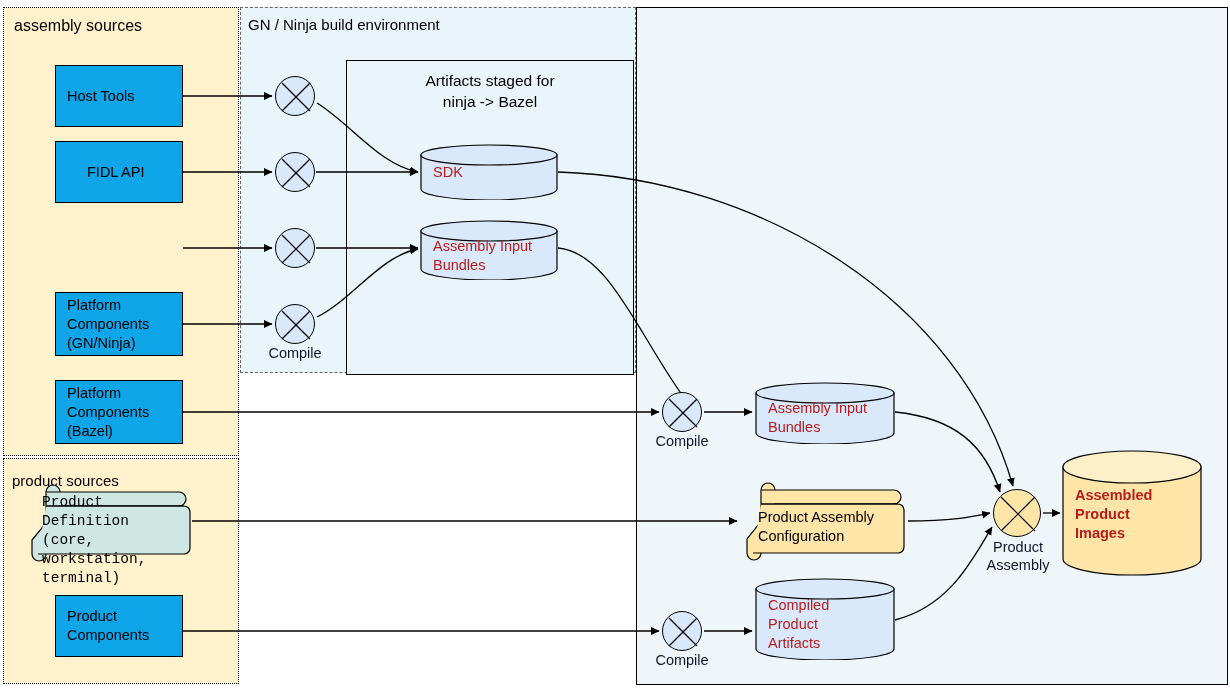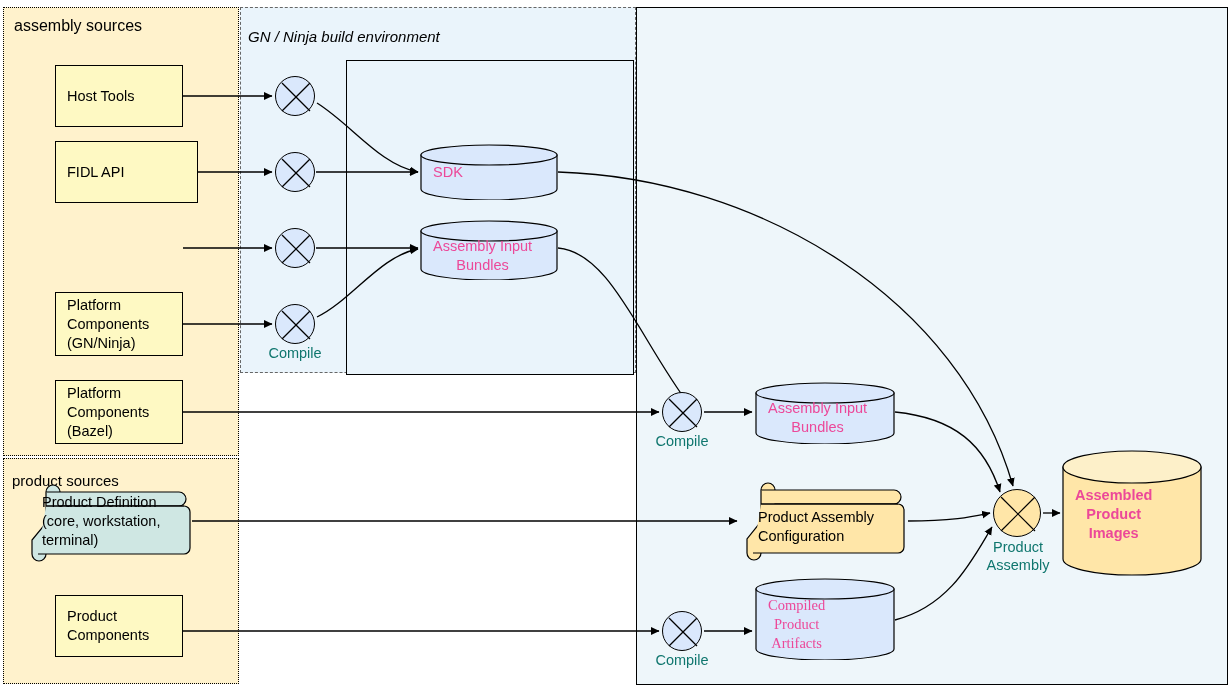--- a/index.html
+++ b/index.html
@@ -10,56 +10,60 @@
 
   
   .cont-platform{border:1px dotted #000;background:#fff2cc;}
   .cont-product{border:1px dotted #000;background:#fff2cc;}
   .cont-gn{border:1px dashed #666;background:#eaf4fb;}
   .cont-bazel{border:1px solid #000;background:#eef6fa;}
   .cont-artifacts{border:1px solid #000;background:#eaf4fb;}
   .cont-title{position:absolute;font-size:15px;color:#000;}
 
   
-  .box-rect{border:1px solid #000;background:#fef9c3;display:flex;align-items:center;}
+  .box-rect{border:1px solid #000;background:#0ea5e9;display:flex;align-items:center;}
   .box-rect .txt{padding-left:11px;font-size:14.5px;line-height:19px;color:#000;}
 
   
   .xnode{border-radius:50%;border:1.3px solid #000;}
   .xnode.blue{background:#dae8fc;}
   .xnode.gold{background:#ffe6a8;}
-  .xlabel{position:absolute;font-size:14.5px;line-height:18px;text-align:center;color:#0f766e;}
+  .xlabel{position:absolute;font-size:14.5px;line-height:18px;text-align:center;color:#0f172a;}
 
   
   .cyl{position:absolute;}
-  .cyl .txt{position:absolute;font-size:14.5px;line-height:19px;color:#ec4899;z-index:3;text-align:center;}
+  .cyl .txt{position:absolute;font-size:14.5px;line-height:19px;color:#b91c1c;z-index:3;}
 
   
   .doc{position:absolute;}
   .doc .txt{position:absolute;font-size:14.5px;line-height:19px;color:#000;z-index:3;}
 
   .center-title{position:absolute;text-align:center;font-size:15.5px;line-height:21px;color:#000;}
 </style>
 </head>
 <body>
 
 <div id="canvas">
 
   <div class="node cont-platform" style="left:3px;top:7px;width:236px;height:449px;"></div>
   <div class="cont-title" style="left:14px;top:17px;font-size:16px;">assembly sources</div>
 
   <div class="node cont-product" style="left:3px;top:458px;width:236px;height:226px;"></div>
   <div class="cont-title" style="left:12px;top:465px;margin-top:7px;">product sources</div>
 
   <div class="node cont-gn" style="left:240px;top:7px;width:396px;height:366px;"></div>
-  <div class="cont-title" style="left:248px;top:28px;font-style:italic;">GN / Ninja build environment</div>
+  <div class="cont-title" style="left:248px;top:16px;">GN / Ninja build environment</div>
 
   <div class="node cont-bazel" style="left:636px;top:7px;width:592px;height:678px;"></div>
 
   <div class="node cont-artifacts" style="left:346px;top:60px;width:288px;height:315px;"></div>
+  <div class="center-title" style="left:356px;top:70px;width:268px;">
+    <span>Artifacts staged for</span><br>
+    <span>ninja -&gt; Bazel</span>
+  </div>
 
   <svg class="layer">
     <defs>
       <marker id="ah" markerWidth="9" markerHeight="9" refX="8" refY="4.5" orient="auto" markerUnits="userSpaceOnUse">
         <path d="M0,0.6 L8.5,4.5 L0,8.4 z" fill="#000"></path>
       </marker>
     </defs>
     <g fill="none" stroke="#000" stroke-width="1.3">
 
       <path d="M183,96 L272,96" marker-end="url(#ah)"></path>
@@ -96,21 +100,21 @@
       <path d="M895,620 C950,606 972,560 992,527" marker-end="url(#ah)"></path>
 
       <path d="M1043,513 L1060,513" marker-end="url(#ah)"></path>
     </g>
   </svg>
 
   <div class="node box-rect" style="left:55px;top:65px;width:128px;height:62px;">
     <span class="txt">Host Tools</span>
   </div>
 
-  <div class="node box-rect" style="left:55px;top:141px;width:143px;height:62px;">
+  <div class="node box-rect" style="left:55px;top:141px;width:128px;height:62px;padding-left:20px;">
     <span class="txt">FIDL API</span>
   </div>
 
 
   <div class="node box-rect" style="left:55px;top:292px;width:128px;height:64px;">
     <span class="txt" style="white-space:pre-line;">Platform
 Components
 (GN/Ninja)</span>
   </div>
 
@@ -120,21 +124,21 @@
 (Bazel)</span>
   </div>
 
   <div class="doc" style="left:24px;top:484px;width:170px;height:78px;">
     <svg width="170" height="78" viewBox="0 0 170 78" style="position:absolute;left:0;top:0;">
       <path d="M8,56 L8,70 a7,7 0 0 0 14,0 L22,8 a7,7 0 0 1 14,0 L36,22 z" fill="#cfe7e3" stroke="#000" stroke-width="1.2"></path>
       <path d="M22,8 L155,8 a7,7 0 0 1 0,14 L36,22" fill="#cfe7e3" stroke="#000" stroke-width="1.2"></path>
       <path d="M22,22 L155,22 L160,22 a6,6 0 0 1 6,6 L166,64 a6,6 0 0 1 -6,6 L14,70" fill="#cfe7e3" stroke="#000" stroke-width="1.2"></path>
       <path d="M22,22 L160,22" stroke="#000" stroke-width="1" fill="none"></path>
     </svg>
-    <span class="txt" style="left:18px;top:9px;width:145px;white-space:pre-line;">Product Definition
+    <span class="txt" style="left:18px;top:9px;width:145px;white-space:pre-line;font-family:Liberation Mono, monospace;">Product Definition
 (core, workstation,
 terminal)</span>
   </div>
 
   <div class="node box-rect" style="left:55px;top:595px;width:128px;height:62px;">
     <span class="txt" style="white-space:pre-line;">Product
 Components</span>
   </div>
 
   <div class="node xnode blue" style="left:275px;top:76px;width:40px;height:40px;">
@@ -209,21 +213,21 @@
   </div>
 
   <div class="node xnode blue" style="left:662px;top:611px;width:40px;height:40px;">
     <svg width="40" height="40">
         <line x1="6" y1="6" x2="34" y2="34" stroke="#000" stroke-width="1.2"></line>
         <line x1="34" y1="6" x2="6" y2="34" stroke="#000" stroke-width="1.2"></line>
       </svg>
   </div>
   <div class="xlabel" style="left:637px;top:651px;width:90px;">Compile</div>
 
-  <div class="cyl" style="left:755px;top:578px;width:161px;height:82px;font-family:Liberation Serif, serif;">
+  <div class="cyl" style="left:755px;top:578px;width:161px;height:82px;">
     <svg width="140" height="82" viewBox="0 0 140 82" style="position:absolute;left:0;top:0;">
       <path d="M1,11 L1,71 a69,11 0 0 0 138,0 L139,11 z" fill="#dae8fc" stroke="#000" stroke-width="1.2"></path>
       <ellipse cx="70" cy="11" rx="69" ry="10" fill="#dae8fc" stroke="#000" stroke-width="1.2"></ellipse>
     </svg>
     <span class="txt" style="left:13px;top:18px;white-space:pre-line;">Compiled
 Product
 Artifacts</span>
   </div>
 
   <div class="node xnode gold" style="left:993px;top:489px;width:48px;height:48px;">

